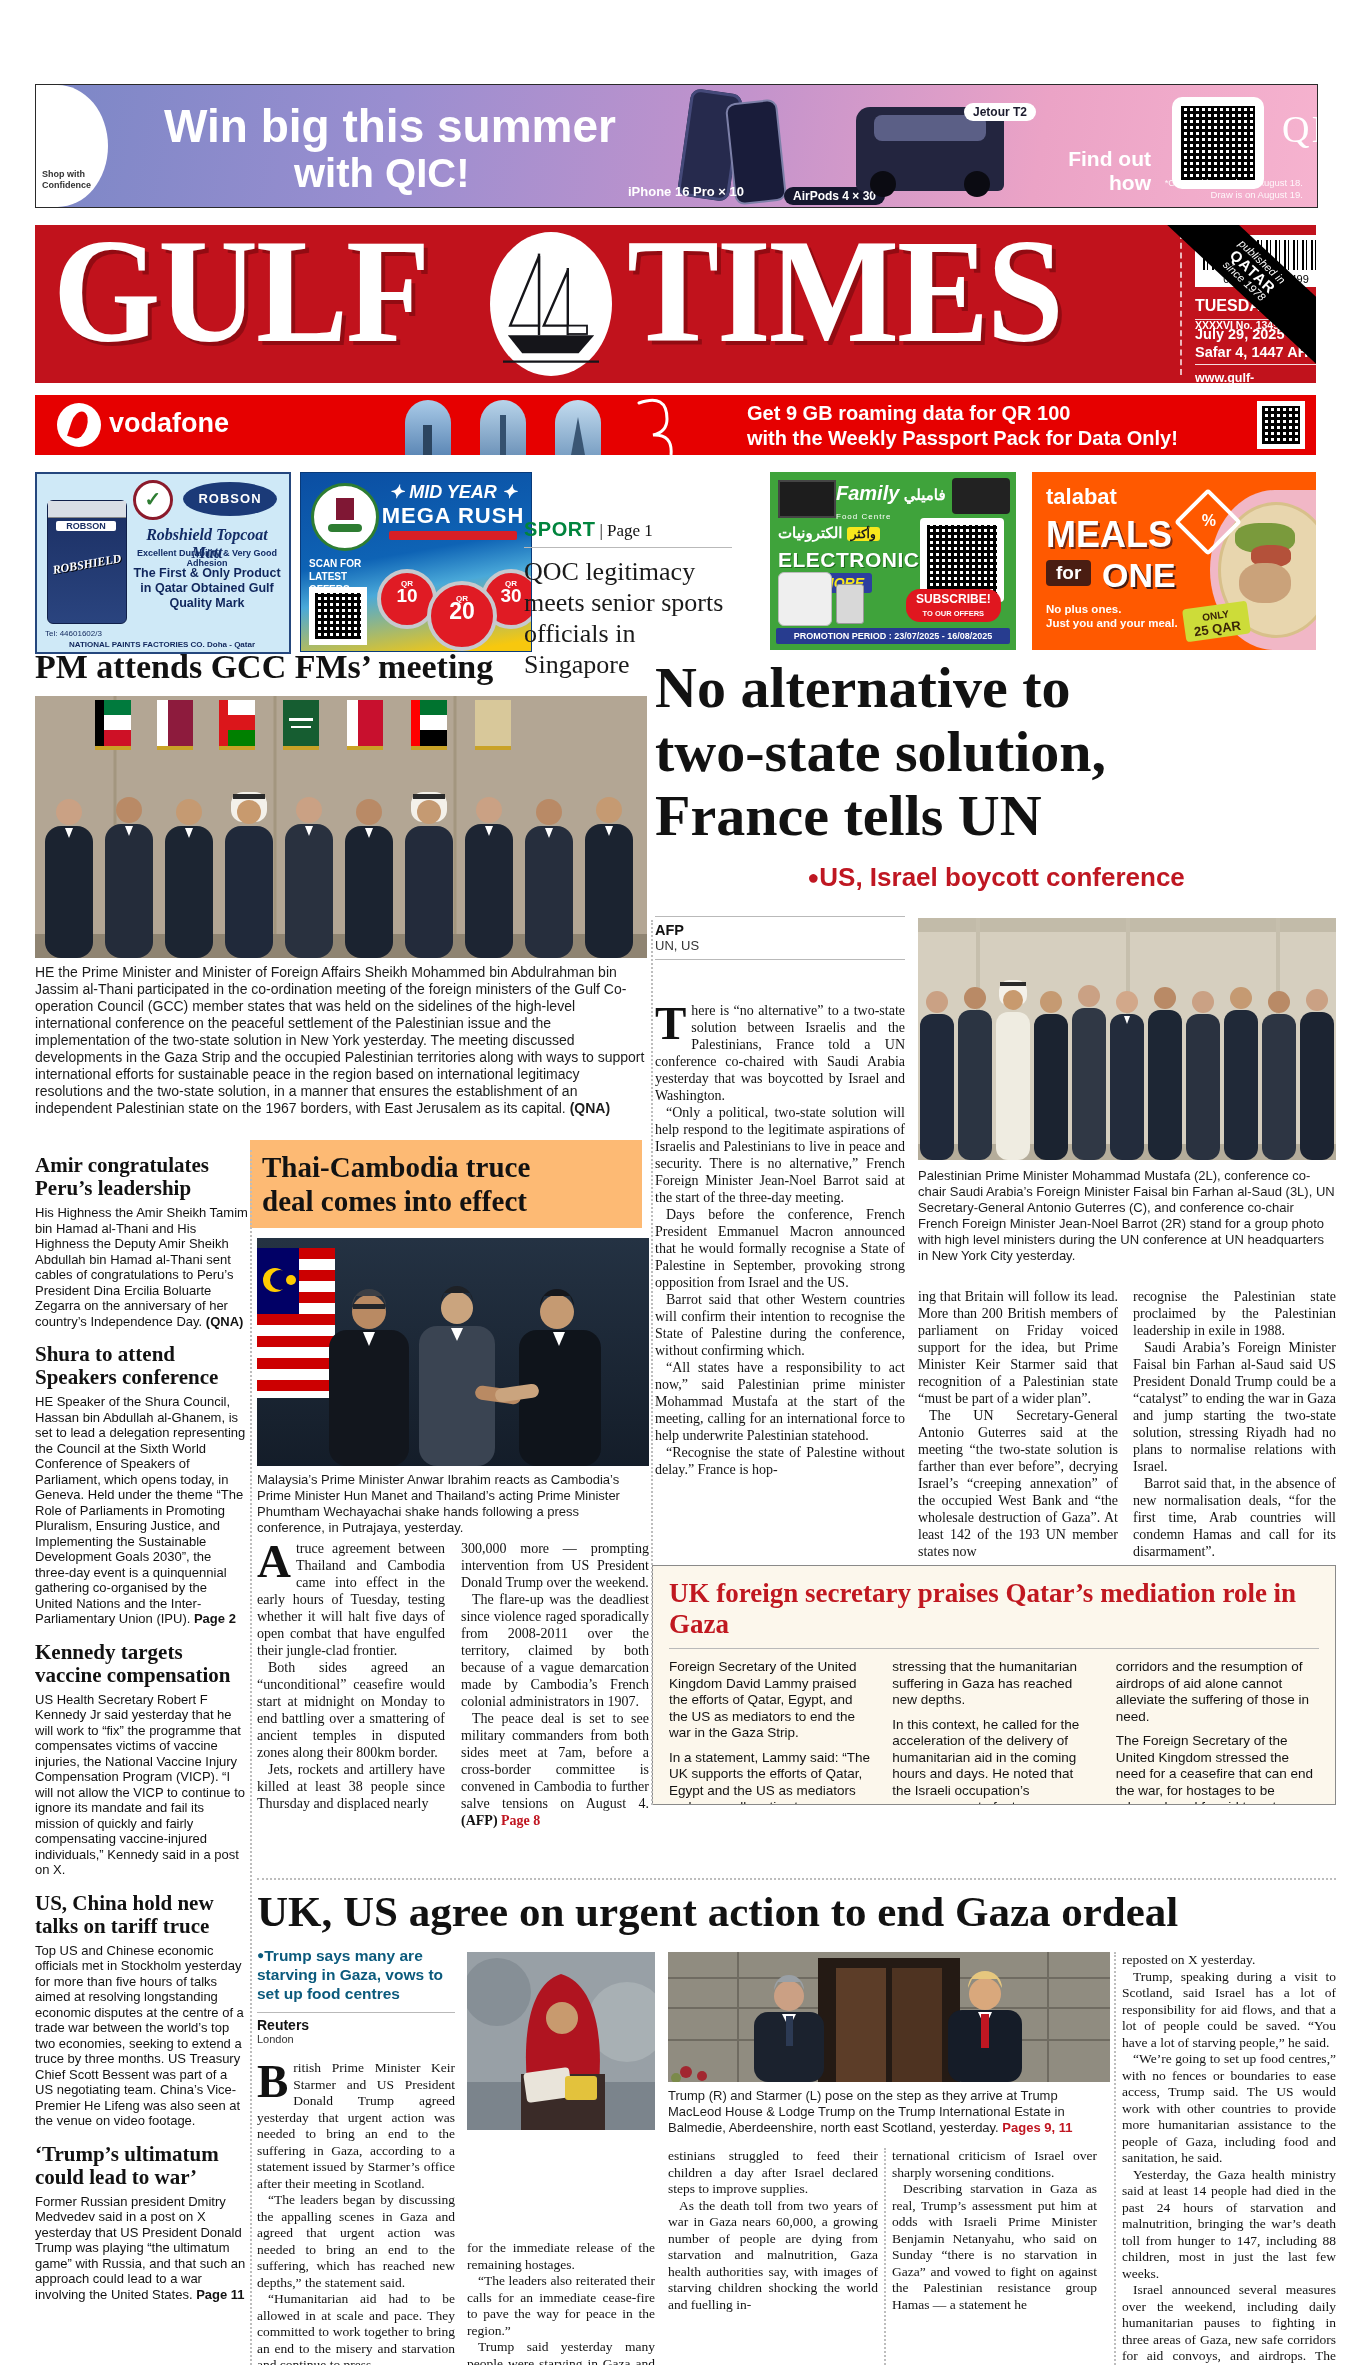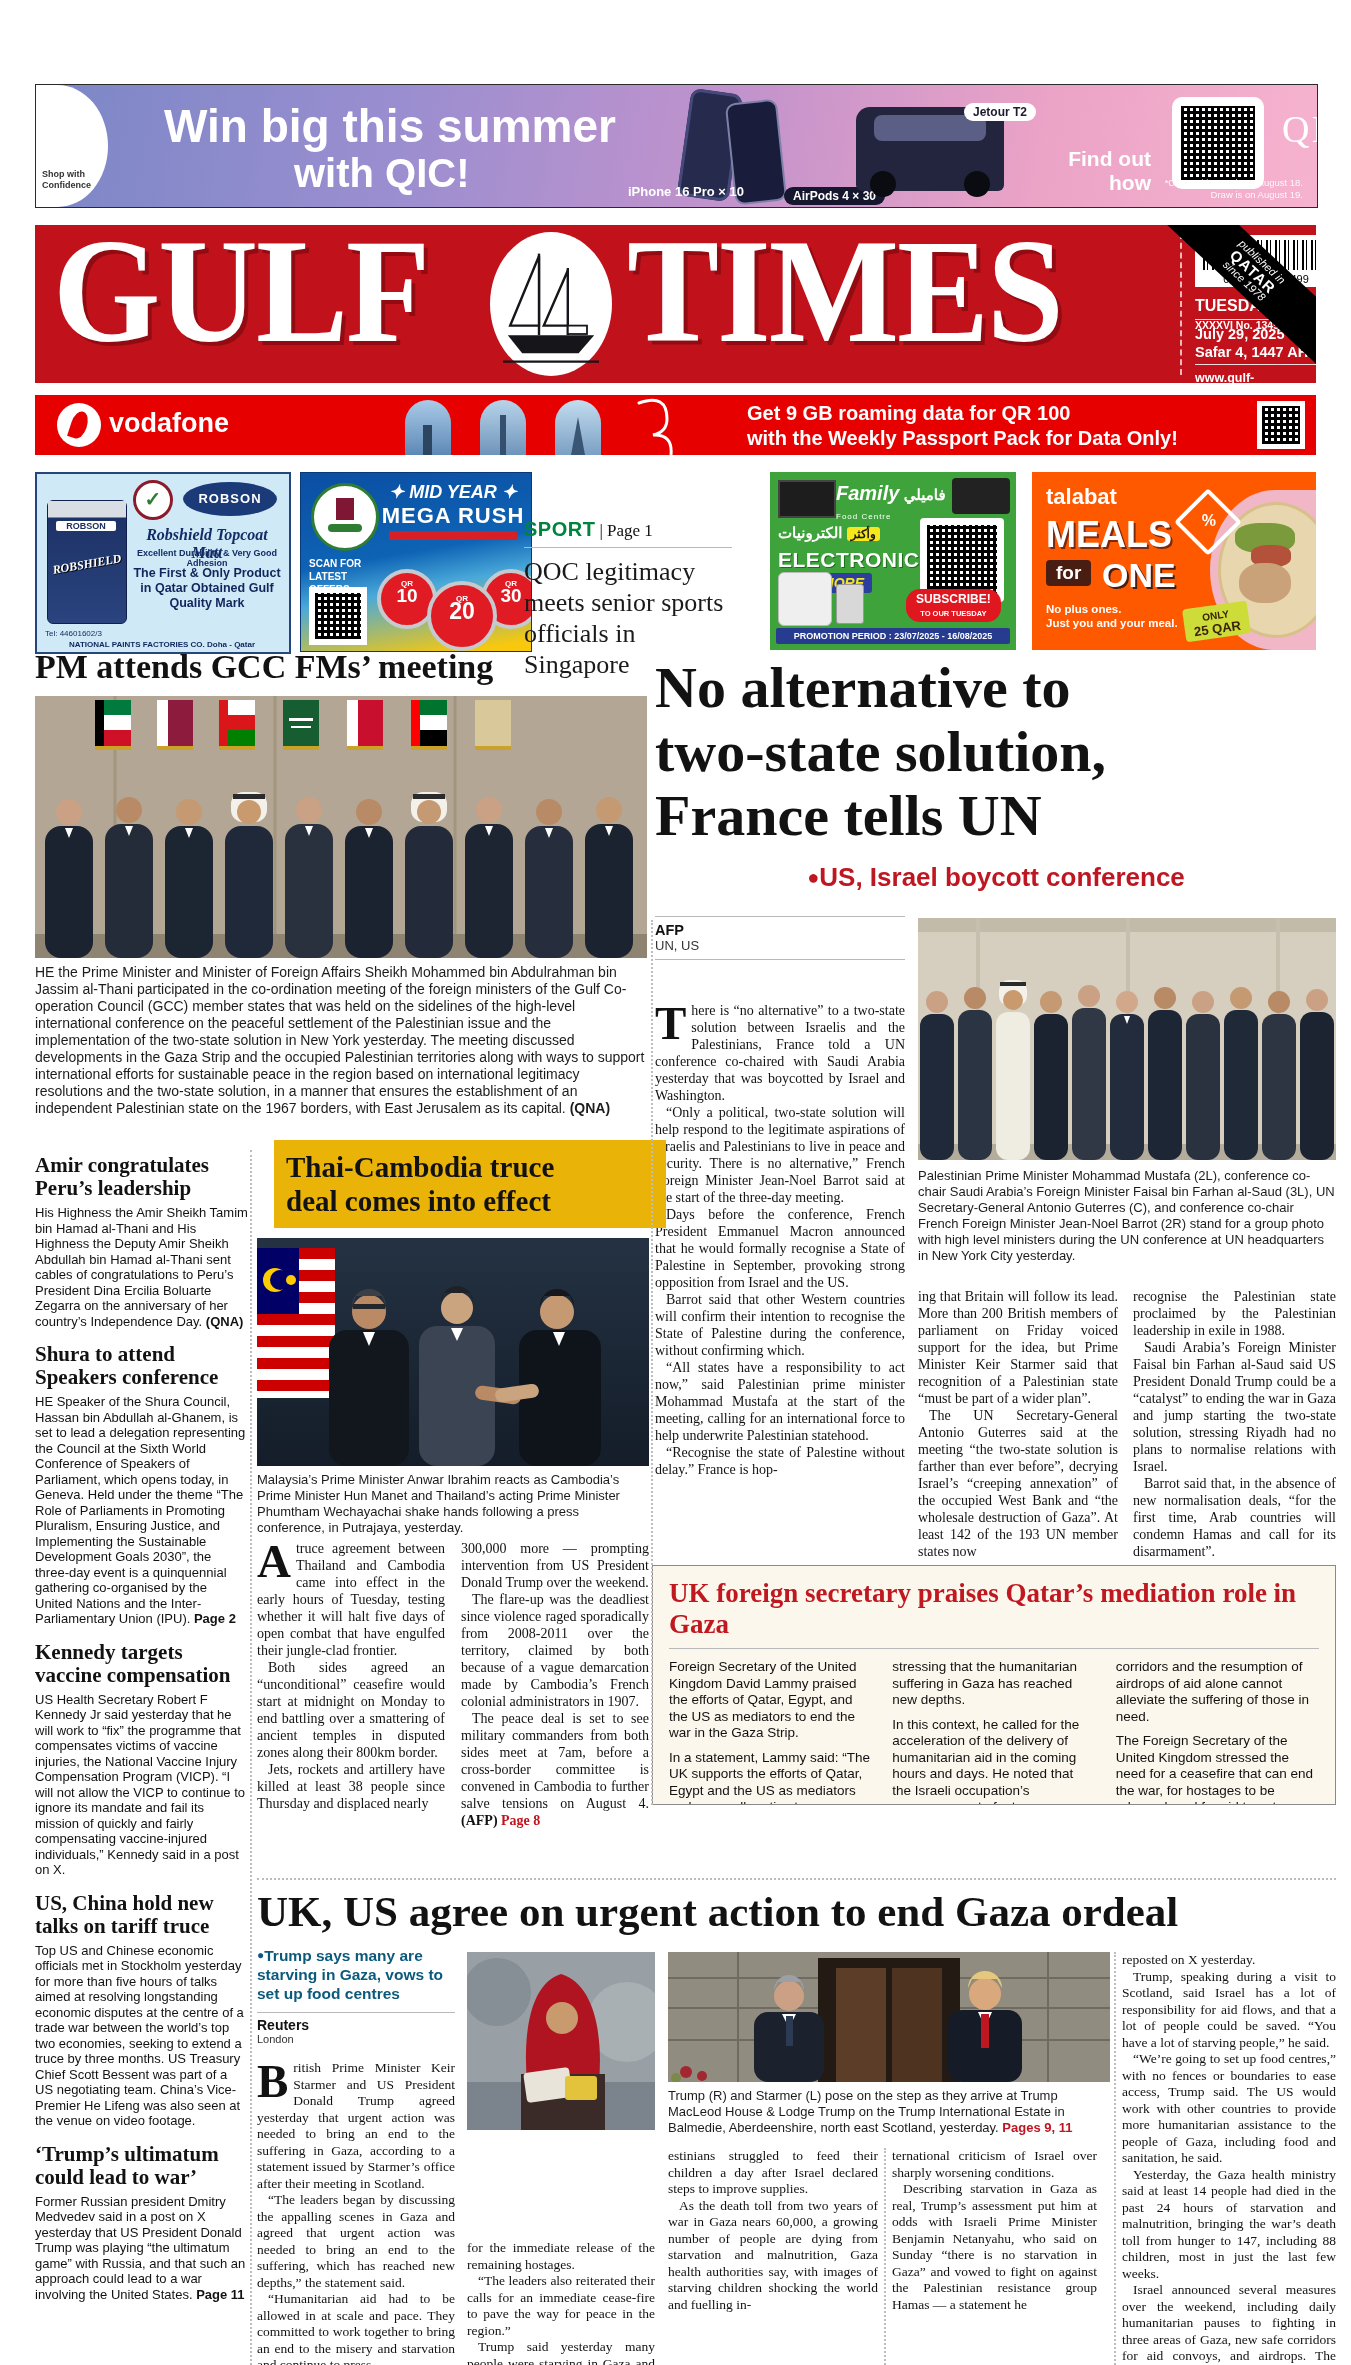--- a/index.html
+++ b/index.html
@@ -198,21 +198,21 @@
     </div>
     <div class="abs sans" style="left:8px;top:76px;color:#fff;font-size:21px;font-weight:900;letter-spacing:.5px;text-shadow:1px 1px 0 #1d6b1d;">ELECTRONICS</div>
     <div class="abs sans" style="left:30px;top:101px;background:#2d3f9e;color:#f8e71c;font-size:14px;font-weight:900;font-style:italic;padding:2px 8px;border-radius:3px;">&amp; MORE</div>
     <div class="abs" style="left:150px;top:46px;width:84px;height:84px;background:#fff;border-radius:4px;">
       <div class="qr abs" style="left:7px;top:7px;width:70px;height:70px;"></div>
     </div>
     <div class="abs" style="left:8px;bottom:24px;width:52px;height:52px;background:#efefef;border-radius:6px;border:1px solid #bbb;"></div>
     <div class="abs" style="left:66px;bottom:26px;width:26px;height:38px;background:#d8d8d8;border-radius:3px;border:1px solid #999;"></div>
     <div class="abs sans" style="left:136px;bottom:28px;background:#e0171f;border-radius:14px;padding:3px 10px;color:#fff;text-align:center;line-height:11px;">
       <span style="font-size:12px;font-weight:900;">SUBSCRIBE!</span><br>
-      <span style="font-size:7.5px;font-weight:700;">TO OUR TUESDAY</span>
+      <span style="font-size:7.5px;font-weight:700;">TO OUR OFFERS</span>
     </div>
     <div class="abs sans" style="left:6px;right:6px;bottom:6px;background:#273c8f;color:#fff;font-size:9px;font-weight:700;text-align:center;padding:3px 0;border-radius:2px;">PROMOTION PERIOD : 23/07/2025 - 16/08/2025</div>
   </div>
 
   <div class="abs" style="left:1032px;top:472px;width:284px;height:178px;background:#ff5900;overflow:hidden;">
     <div class="abs" style="right:-24px;top:18px;width:130px;height:160px;background:#f1b7c6;border-radius:50% 0 0 50%;"></div>
     <div class="abs" style="right:-18px;top:30px;width:110px;height:130px;background:#e8d6ae;border-radius:50%;border:3px solid #d8c08a;">
       <div class="abs" style="left:14px;top:18px;width:60px;height:30px;background:#7a9a3c;border-radius:40%;"></div>
       <div class="abs" style="left:30px;top:40px;width:40px;height:22px;background:#b4513a;border-radius:40%;"></div>
       <div class="abs" style="left:18px;top:58px;width:52px;height:40px;background:#caa27a;border-radius:45%;"></div>
@@ -483,21 +483,21 @@
     <div class="brief">
       <h3>US, China hold new talks on tariff truce</h3>
       <p><span>Top US and Chinese economic officials met in Stockholm yesterday for more than five hours of talks aimed at resolving longstanding economic disputes at the centre of a trade war between the world’s top two economies, seeking to extend a truce by three months. US Treasury Chief Scott Bessent was part of a US negotiating team. China’s Vice-Premier He Lifeng was also seen at the venue on video footage.</span></p>
     </div>
     <div class="brief">
       <h3>‘Trump’s ultimatum could lead to war’</h3>
       <p><span>Former Russian president Dmitry Medvedev said in a post on X yesterday that US President Donald Trump was playing “the ultimatum game” with Russia, and that such an approach could lead to a war involving the United States.</span> <span class="ref">Page 11</span></p>
     </div>
   </div>
 
-  <div class="abs" style="left:274px;top:1140px;width:392px;background:#eab308;padding:10px 12px;box-sizing:border-box;">
+  <div class="abs" style="left:250px;top:1140px;width:392px;background:#fdba74;padding:10px 12px;box-sizing:border-box;">
     <span style="display:block;font-size:29px;line-height:34px;font-weight:700;">Thai-Cambodia truce</span>
     <span style="display:block;font-size:29px;line-height:34px;font-weight:700;">deal comes into effect</span>
   </div>
 
   <div class="abs" style="left:257px;top:1238px;width:392px;height:228px;overflow:hidden;">
     <svg width="392" height="228" viewBox="0 0 392 228">
       <defs>
         <linearGradient id="tg" x1="0" y1="0" x2="0" y2="1">
           <stop offset="0" stop-color="#243243"></stop>
             <stop offset="1" stop-color="#141d29"></stop>

